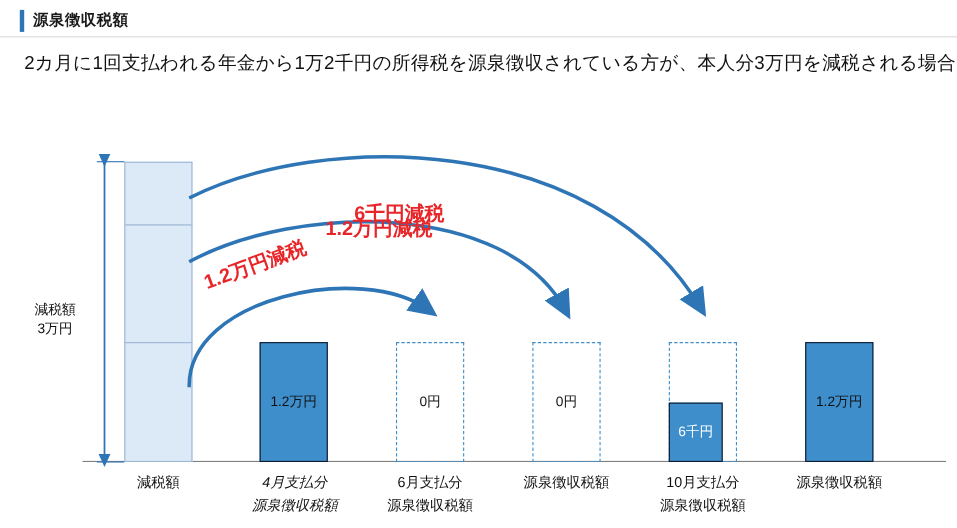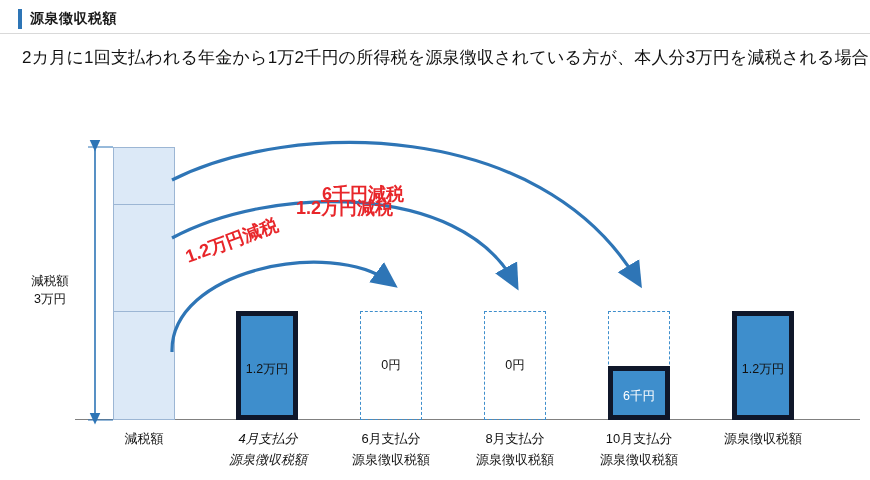--- a/index.html
+++ b/index.html
@@ -74,21 +74,21 @@
   .bar {
     position: absolute;
     box-sizing: border-box;
   }
   .bar-light {
     background: #dce9f7;
     border: 1px solid #9cb6d4;
   }
   .bar-solid {
     background: #3e8ecc;
-    border: 5px solid #0f172a;
+    border: 1px solid #0f172a;
     text-decoration: underline;
   }
   .bar-dashed-outline {
     background: transparent;
     border: 1px dashed #3e8ecc;
   }
   .bar-label {
     position: absolute;
     width: 100%;
     text-align: center;
@@ -176,42 +176,41 @@
 
   <div class="bar bar-dashed-outline" style="left:360px; top:311px; width:62px; height:109px;">
     <div class="bar-label" style="top:45px;">0円</div>
   </div>
 
   <div class="bar bar-dashed-outline" style="left:484px; top:311px; width:62px; height:109px;">
     <div class="bar-label" style="top:45px;">0円</div>
   </div>
 
   <div class="bar bar-dashed-outline" style="left:608px; top:311px; width:62px; height:109px;"></div>
-  <div class="bar bar-solid" style="left:608px; top:366px; width:62px; height:54px;">
+  <div class="bar bar-solid" style="left:608px; top:366px; width:49px; height:54px;">
     <div class="bar-label bar-label-white" style="top:17px;">6千円</div>
   </div>
 
   <div class="bar bar-solid" style="left:732px; top:311px; width:62px; height:109px;">
     <div class="bar-label" style="top:45px;">1.2万円</div>
   </div>
 
   <div class="cat-label" style="left:74px;">
     <div>減税額</div>
     <div></div>
   </div>
   <div class="cat-label" style="left:198px;font-style:italic;">
     <div>4月支払分</div>
     <div>源泉徴収税額</div>
   </div>
   <div class="cat-label" style="left:321px;">
     <div>6月支払分</div>
     <div>源泉徴収税額</div>
   </div>
   <div class="cat-label" style="left:445px;">
-    <div>8月支払分</div>
     <div>源泉徴収税額</div>
   </div>
   <div class="cat-label" style="left:569px;">
     <div>10月支払分</div>
     <div>源泉徴収税額</div>
   </div>
   <div class="cat-label" style="left:693px;">
     <div>源泉徴収税額</div>
   </div>
 

